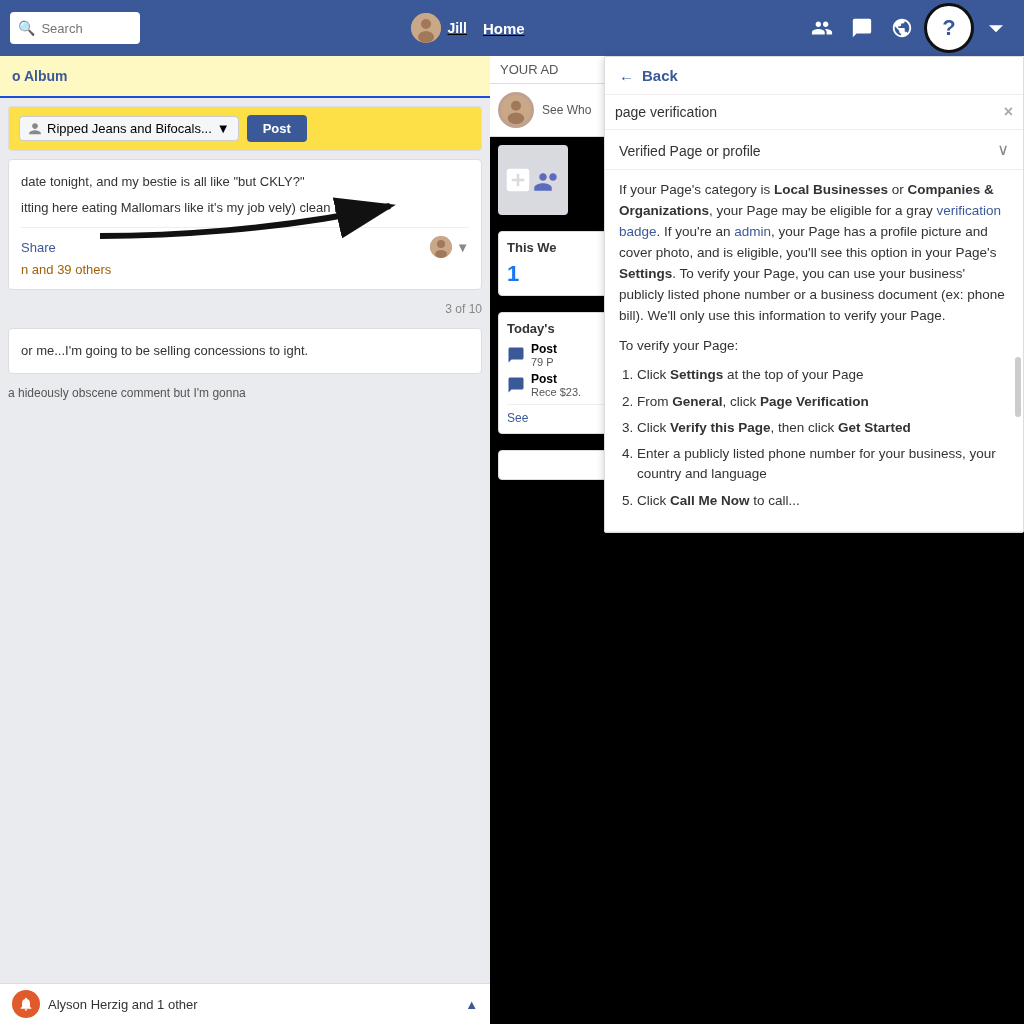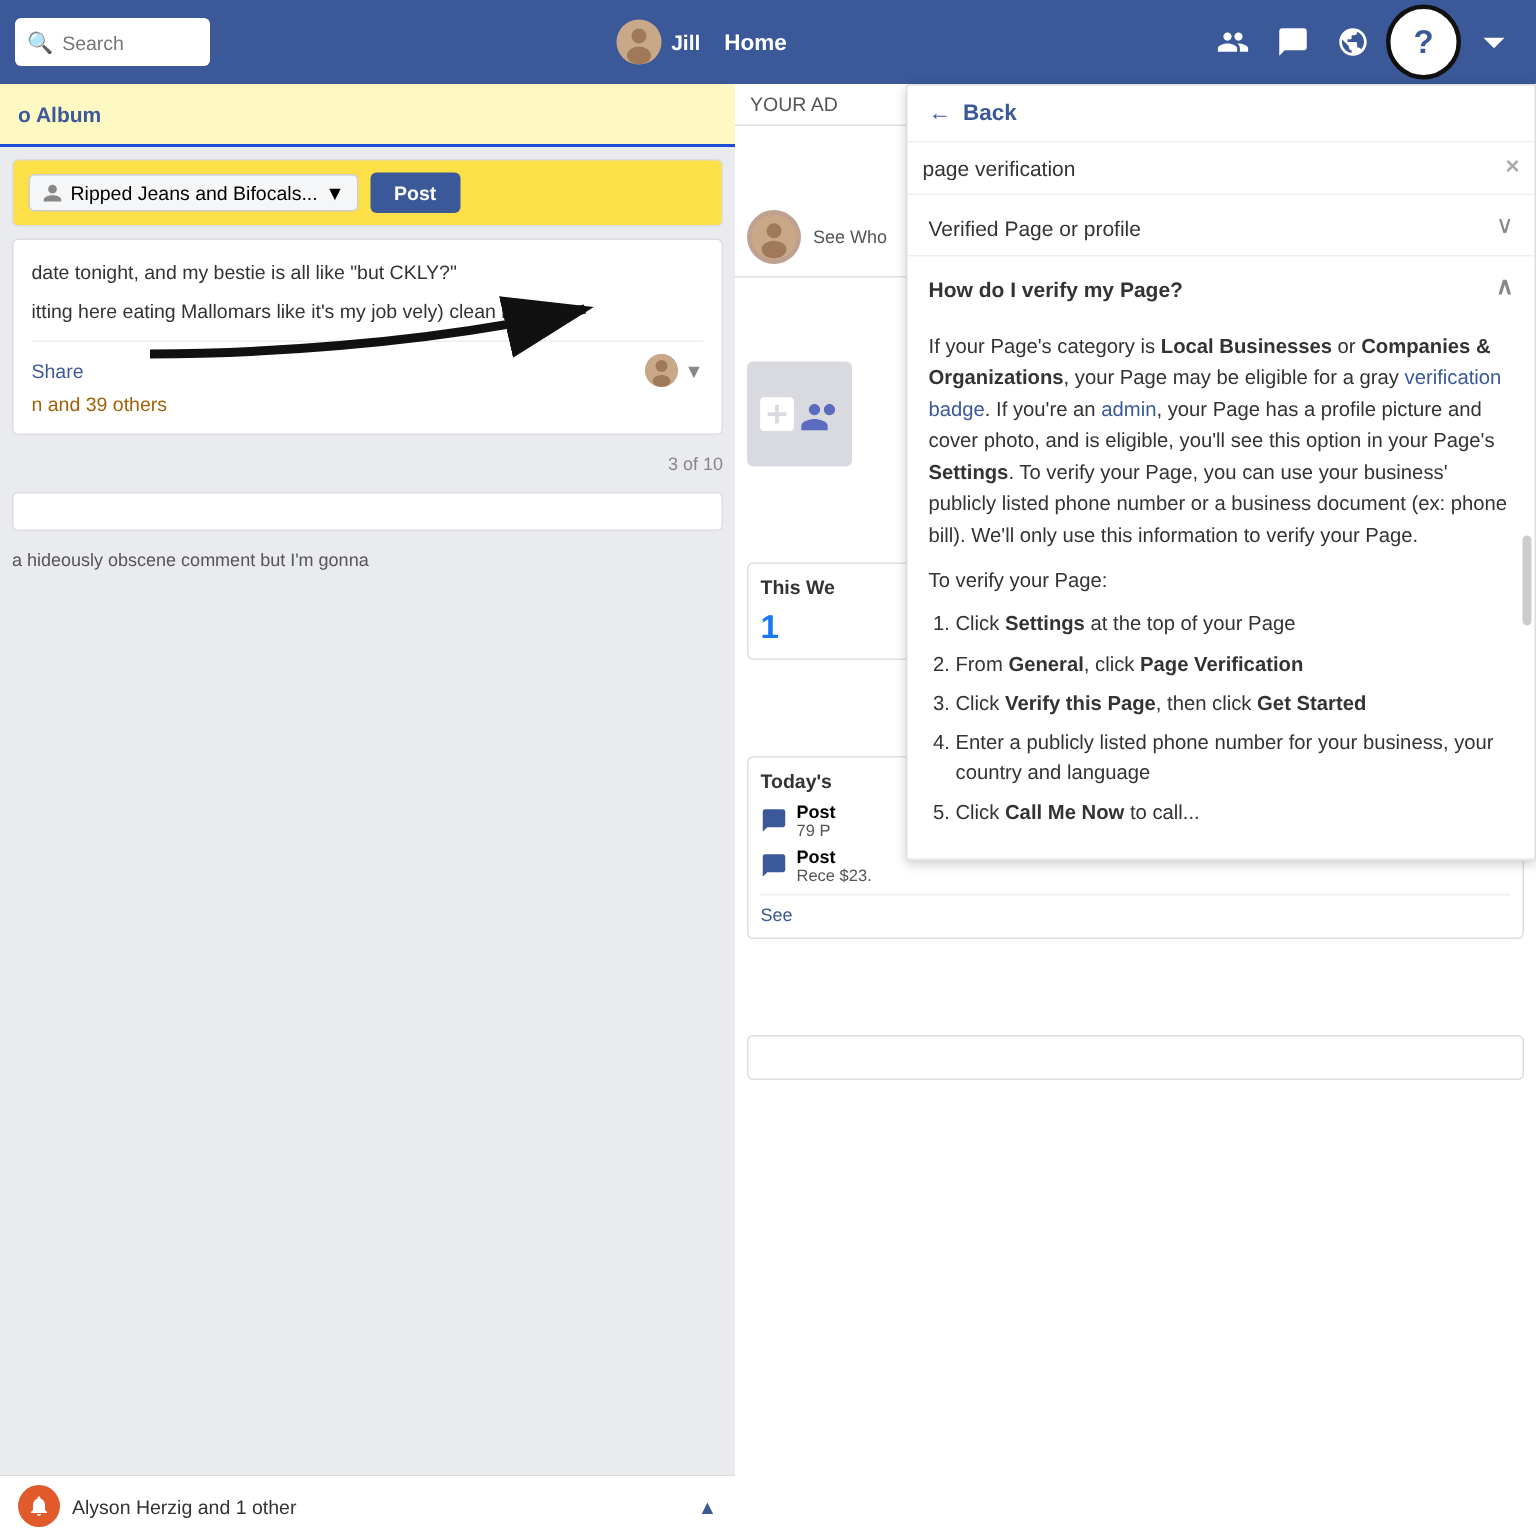--- a/index.html
+++ b/index.html
@@ -43,20 +43,21 @@
     .search-icon-nav {
       color: #888;
       font-size: 14px;
     }
     .nav-center {
       flex: 1;
       display: flex;
       align-items: center;
       justify-content: center;
       gap: 16px;
+      text-decoration: underline;
     }
     .nav-user {
       display: flex;
       align-items: center;
       gap: 6px;
       color: #fff;
       font-weight: bold;
       font-size: 14px;
     }
     .nav-avatar {
@@ -212,25 +213,24 @@
       position: absolute;
       top: 120px;
       left: 80px;
       z-index: 5;
       pointer-events: none;
     }
 
     
     .right-panel {
       flex: 1;
-      background: #ffffff;
+      background: #000000;
       padding: 0;
       display: flex;
       flex-direction: column;
-      gap: 48px;
     }
     .right-top {
       background: #fff;
       border-bottom: 1px solid #ddd;
       padding: 6px 10px;
       font-size: 13px;
       color: #555;
     }
     .widget-title {
       font-size: 13px;
@@ -465,20 +465,21 @@
           </div>
           <span style="color:#888;font-size:13px;">▼</span>
         </div>
       </div>
       <div class="likes-line">n and 39 others</div>
     </div>
 
     <div class="pagination">3 of 10</div>
 
     <div class="feed-card2">
+      <div class="feed-text">or me...I'm going to be selling concessions to ight.</div>
     </div>
 
     <div class="bottom-text">a hideously obscene comment but I'm gonna</div>
 
     <div class="bottom-bar" style="position:absolute;bottom:0;left:0;width:490px;">
       <div class="notif-icon">
         <svg width="16" height="16" viewBox="0 0 24 24" fill="#fff">
             <path d="M12 22c1.1 0 2-.9 2-2h-4c0 1.1.9 2 2 2zm6-6V11c0-3.07-1.64-5.64-4.5-6.32V4c0-.83-.67-1.5-1.5-1.5s-1.5.67-1.5 1.5v.68C7.63 5.36 6 7.92 6 11v5l-2 2v1h16v-1l-2-2z"></path>
           </svg>
       </div>
@@ -555,24 +556,20 @@
     </div>
 
     <div class="help-section">
       <div class="help-section-header">
         <span>Verified Page or profile</span>
         <span class="chevron">∨</span>
       </div>
     </div>
 
     <div class="help-section">
-      <div class="help-section-header expanded">
-        <span>How do I verify my Page?</span>
-        <span class="chevron">∧</span>
-      </div>
       <div class="help-content">
         <p>
           If your Page's category is <b>Local Businesses</b> or <b>Companies &amp; Organizations</b>, your Page may be eligible for a gray <a class="help-link">verification badge</a>. If you're an <a class="help-link">admin</a>, your Page has a profile picture and cover photo, and is eligible, you'll see this option in your Page's <b>Settings</b>. To verify your Page, you can use your business' publicly listed phone number or a business document (ex: phone bill). We'll only use this information to verify your Page.
         </p>
         <p style="margin-top:10px;">To verify your Page:</p>
         <ol class="help-list">
           <li>Click <b>Settings</b> at the top of your Page</li>
           <li>From <b>General</b>, click <b>Page Verification</b></li>
           <li>Click <b>Verify this Page</b>, then click <b>Get Started</b></li>
           <li>Enter a publicly listed phone number for your business, your country and language</li>

